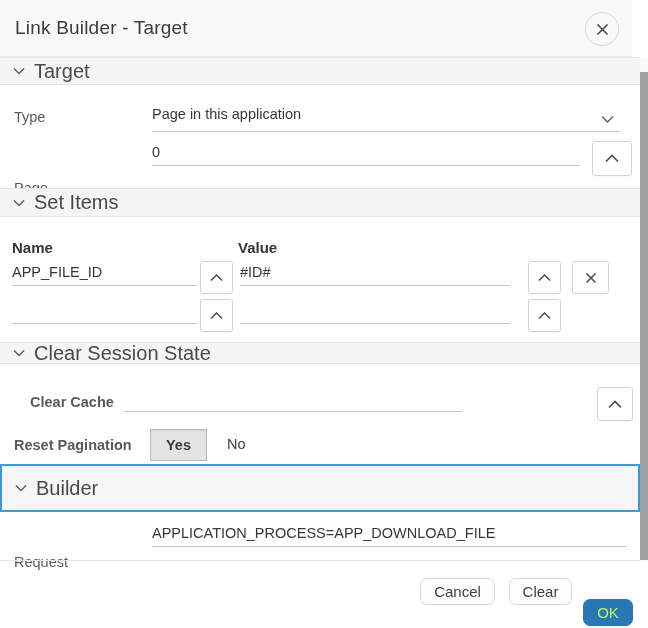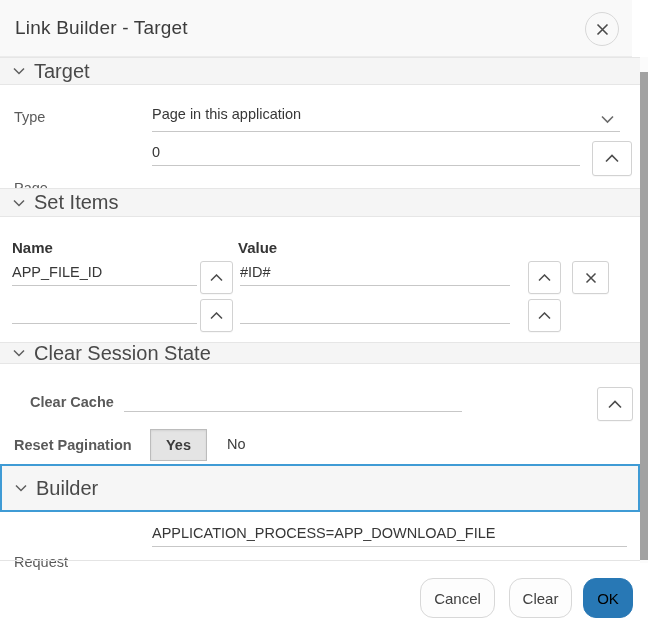--- a/index.html
+++ b/index.html
@@ -43,26 +43,26 @@
   
   .yesbtn { position:absolute; left:150px; top:429px; width:57px; height:32px;
             background:#e4e4e4; border:1px solid #bcbcbc; border-radius:0;
             font-family:"Liberation Sans", sans-serif; font-size:14.5px; font-weight:bold; color:#3c3c3c;
             box-shadow:inset 0 1px 2px rgba(0,0,0,.08); cursor:pointer; }
   .nobtn  { position:absolute; left:227px; top:436px; background:none; border:none;
             font-family:"Liberation Sans", sans-serif; font-size:14.5px; color:#3c3c3c; cursor:pointer; }
 
   
   .footer-divider { position:absolute; top:560px; left:0; width:648px; height:1px; background:#e4e4e4; }
-  .fbtn { position:absolute; top:578px; height:40px; border-radius:13px; cursor:pointer;
+  .fbtn { position:absolute; top:578px; height:27px; border-radius:7px; cursor:pointer;
           font-family:"Liberation Sans", sans-serif; font-size:15px; }
   .fbtn-plain { background:#fdfdfd; border:1px solid #d8d8d8; color:#404040; }
   .btn-cancel { left:420px; width:75px; }
   .btn-clear  { left:509px; width:63px; }
-  .btn-ok     { left:583px; width:50px; background:#2878b5; border:1px solid #2878b5; color:#000000; }
+  .btn-ok     { left:583px; width:50px; background:#2878b5; border:1px solid #2878b5; color:#bef264;margin-top:21px; }
 
   
   .scroll-track { position:absolute; left:640px; top:57px; width:8px; height:506px; background:#fbfbfb; }
   .scroll-thumb { position:absolute; left:0; top:15px; width:8px; height:488px; background:#a2a2a2; }
 </style>
 </head>
 <body>
 
 <div class="dialog">
 

